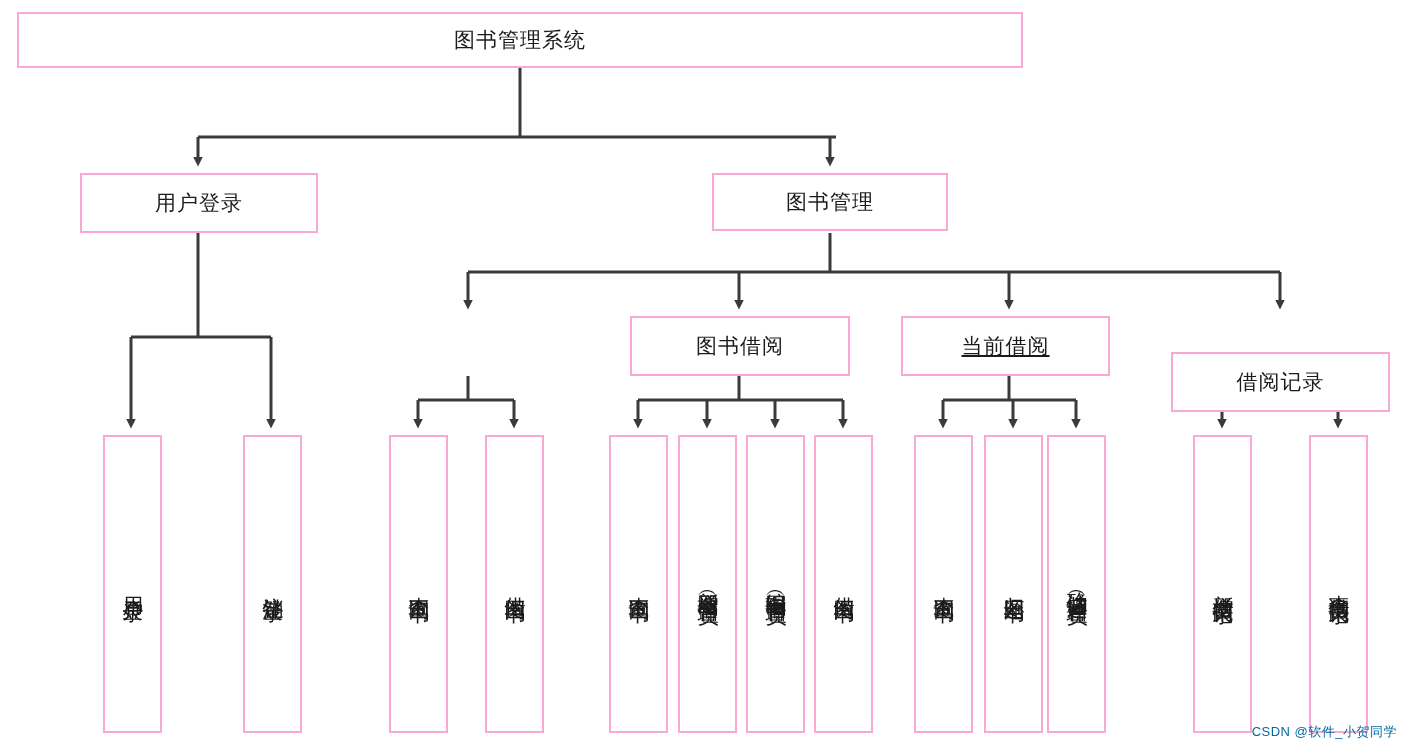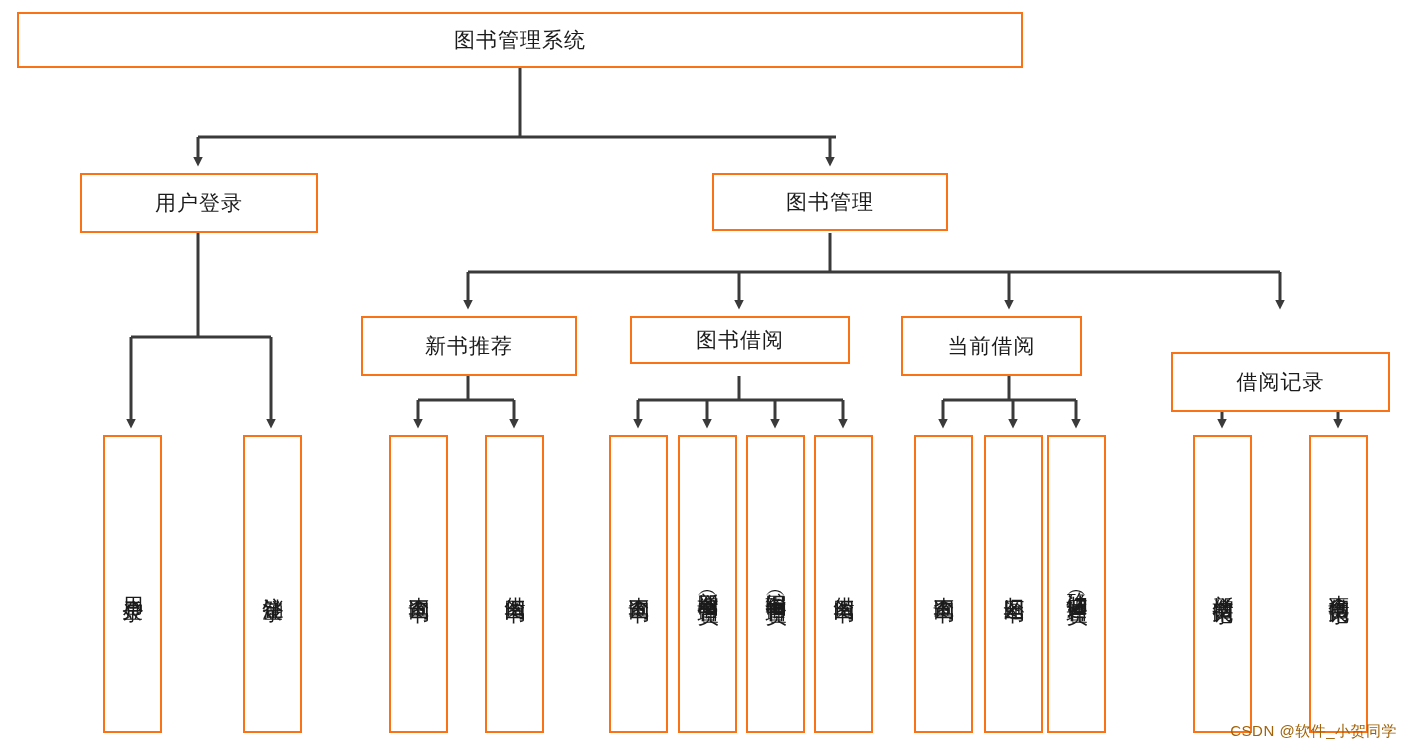--- a/index.html
+++ b/index.html
@@ -23,21 +23,21 @@
     left: 0;
     top: 0;
     width: 1405px;
     height: 747px;
     pointer-events: none;
   }
   .node {
     position: absolute;
     box-sizing: border-box;
     background: #ffffff;
-    border: 2px solid #f97316;
+    border: 2px solid #f9a8d4;
     display: flex;
     align-items: center;
     justify-content: center;
     color: #1b1b1b;
     z-index: 2;
   }
   .node.horiz {
     font-size: 21px;
     letter-spacing: 1px;
   }
@@ -54,22 +54,22 @@
   }
   .node.vert .lbl {
     writing-mode: vertical-rl;
     text-orientation: upright;
     white-space: nowrap;
   }
   .watermark {
     position: absolute;
     right: 8px;
     bottom: 6px;
-    font-size: 15px;
-    color: #a16207;
+    font-size: 13px;
+    color: #0369a1;
     letter-spacing: 0.5px;
     z-index: 5;
     white-space: nowrap;
   }
 </style>
 </head>
 <body>
 
 <div id="canvas">
 
@@ -127,27 +127,24 @@
     <span class="lbl">图书管理系统</span>
   </div>
 
   <div class="node horiz" style="left:80px; top:173px; width:238px; height:60px;">
     <span class="lbl">用户登录</span>
   </div>
   <div class="node horiz" style="left:712px; top:173px; width:236px; height:58px;">
     <span class="lbl">图书管理</span>
   </div>
 
-  <div class="node horiz" style="left:361px; top:316px; width:216px; height:60px;">
-    <span class="lbl">新书推荐</span>
-  </div>
-  <div class="node horiz" style="left:630px; top:316px; width:220px; height:48px;">
+  <div class="node horiz" style="left:630px; top:316px; width:220px; height:60px;">
     <span class="lbl">图书借阅</span>
   </div>
-  <div class="node horiz" style="left:901px; top:316px; width:181px; height:60px;">
+  <div class="node horiz" style="left:901px; top:316px; width:209px; height:60px;text-decoration:underline;">
     <span class="lbl">当前借阅</span>
   </div>
   <div class="node horiz" style="left:1171px; top:316px; width:219px; height:60px;margin-top:36px;">
     <span class="lbl">借阅记录</span>
   </div>
 
   <div class="node vert" style="left:103px; top:435px; width:59px; height:298px;">
     <span class="lbl">用户登录</span>
   </div>
   <div class="node vert" style="left:243px; top:435px; width:59px; height:298px;">

